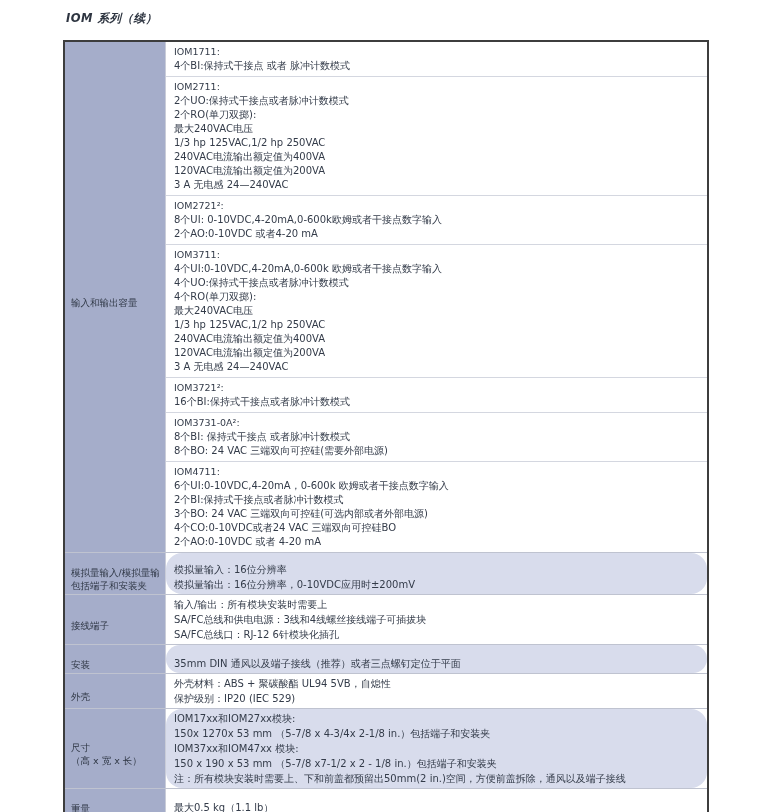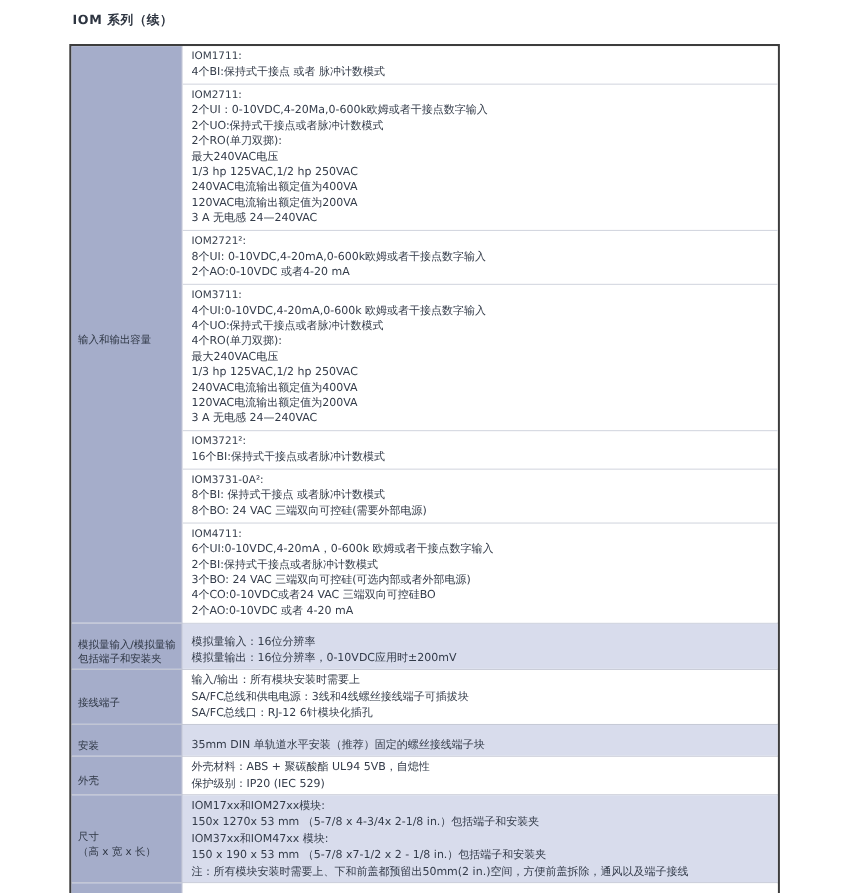--- a/index.html
+++ b/index.html
@@ -8,39 +8,40 @@
     background:#ffffff;
     font-family:"DejaVu Sans","Liberation Sans",sans-serif;
     color:#333b49;
     position:relative;
     overflow:hidden;
   }
   .title{
     position:absolute;left:66px;top:11px;
     font-size:11.5px;font-weight:600;color:#2e3541;
     letter-spacing:0.5px;
+    font-style:italic;
   }
   .spec-table{
     position:absolute;left:63px;top:40px;width:646px;
     border:2px solid #3d3d3d;
     box-sizing:border-box;
     background:#ffffff;
   }
   .row{display:flex;align-items:stretch;border-top:1px solid #bfc3d0;}
   .row:first-child{border-top:none;}
   .label-cell{
     width:101px;flex:0 0 101px;
     background:#a5adca;
     border-right:1px solid #c9ccd8;
     padding:13px 4px 2px 6px;
     display:flex;flex-direction:column;justify-content:center;
     box-sizing:border-box;
   }
   .label-line{font-size:9.5px;line-height:13px;color:#2f3745;}
-  .content-cell{flex:1 1 auto;background:#ffffff;box-sizing:border-box;}
+  .content-cell{flex:1 1 auto;background:#ffffff;box-sizing:border-box;border-radius:16px;}
   .content-cell.band{background:#d8dcec;}
   .content-cell.simple{padding:2px 8px;display:flex;flex-direction:column;justify-content:flex-end;}
   .section{padding:3px 8px;border-bottom:1px solid #d4d7e0;}
   .section:last-child{border-bottom:none;}
   .line{font-size:10px;line-height:14px;white-space:nowrap;color:#333b49;}
   .simple .line{line-height:15px;}
   .section-title{font-size:9.5px;line-height:14px;white-space:nowrap;color:#333b49;}
 </style>
 </head>
 <body>
@@ -52,21 +53,20 @@
       <div class="label-cell">
         <div class="label-line">输入和输出容量</div>
       </div>
       <div class="content-cell">
         <div class="section">
           <div class="section-title">IOM1711:</div>
           <div class="line">4个BI:保持式干接点 或者 脉冲计数模式</div>
         </div>
         <div class="section">
           <div class="section-title">IOM2711:</div>
-          <div class="line">2个UI：0-10VDC,4-20Ma,0-600k欧姆或者干接点数字输入</div>
           <div class="line">2个UO:保持式干接点或者脉冲计数模式</div>
           <div class="line">2个RO(单刀双掷):</div>
           <div class="line">最大240VAC电压</div>
           <div class="line">1/3 hp 125VAC,1/2 hp 250VAC</div>
           <div class="line">240VAC电流输出额定值为400VA</div>
           <div class="line">120VAC电流输出额定值为200VA</div>
           <div class="line">3 A 无电感 24—240VAC</div>
         </div>
         <div class="section">
           <div class="section-title">IOM2721²:</div>
@@ -121,21 +121,21 @@
         <div class="line">输入/输出：所有模块安装时需要上</div>
         <div class="line">SA/FC总线和供电电源：3线和4线螺丝接线端子可插拔块</div>
         <div class="line">SA/FC总线口：RJ-12 6针模块化插孔</div>
       </div>
     </div>
     <div class="row">
       <div class="label-cell">
         <div class="label-line">安装</div>
       </div>
       <div class="content-cell band simple">
-        <div class="line">35mm DIN 单轨道水平安装（推荐）固定的螺丝接线端子块</div>
+        <div class="line">35mm DIN 通风以及端子接线（推荐）或者三点螺钉定位于平面</div>
       </div>
     </div>
     <div class="row">
       <div class="label-cell">
         <div class="label-line">外壳</div>
       </div>
       <div class="content-cell simple">
         <div class="line">外壳材料：ABS + 聚碳酸酯 UL94 5VB，自熄性</div>
         <div class="line">保护级别：IP20 (IEC 529)</div>
       </div>

